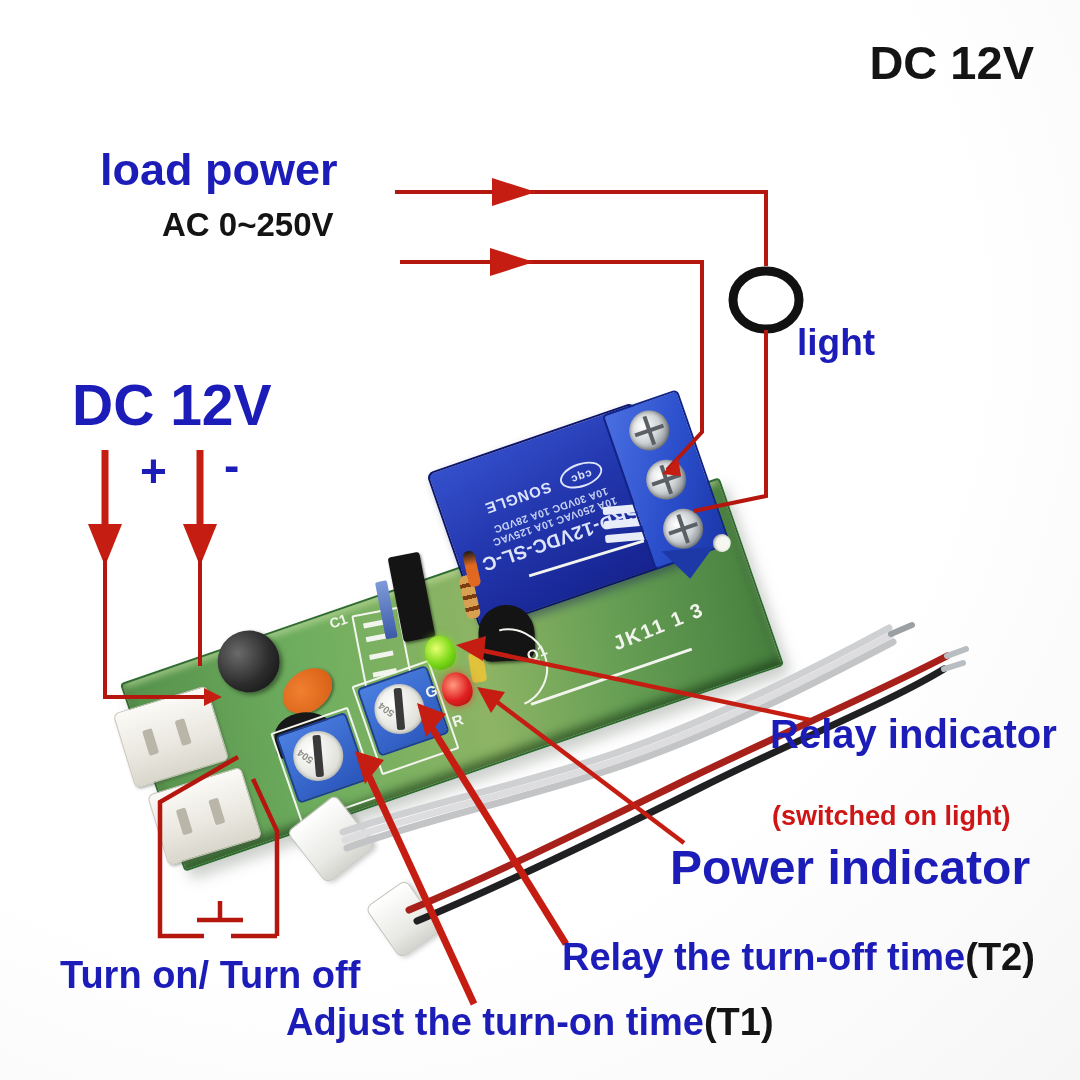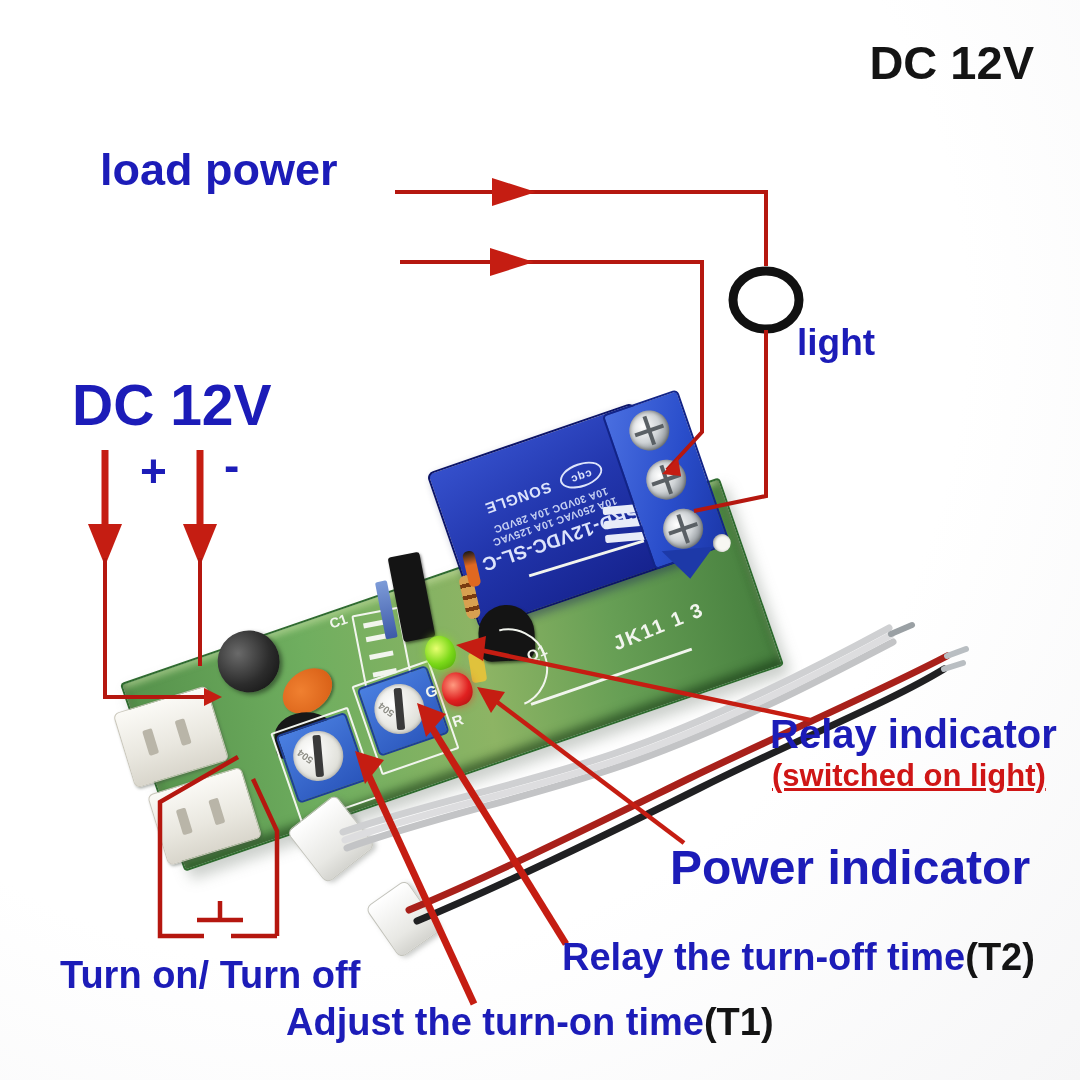--- a/index.html
+++ b/index.html
@@ -14,21 +14,21 @@
 
   
   #title-block{top:36px;right:46px;text-align:right;font-size:47px;line-height:54px;color:#141414;}
   #load-power-title{left:100px;top:144px;font-size:45px;}
   #load-power-specs{left:162px;top:208px;font-size:33px;line-height:34px;color:#141414;}
   #load-label{left:797px;top:322px;font-size:37px;}
   #supply-title{left:72px;top:372px;font-size:57px;}
   #plus-label{left:140px;top:444px;font-size:46px;}
   #minus-label{left:224px;top:438px;font-size:46px;}
   #relay-indicator-label{left:770px;top:712px;font-size:40px;}
-  #relay-indicator-note{left:772px;top:758px;font-size:31px;text-decoration:underline;}
+  #relay-indicator-note{left:772px;top:801px;font-size:27px;}
   #power-indicator-label{left:670px;top:840px;font-size:48px;}
   #adjust-off-label{left:562px;top:936px;font-size:38px;}
   #adjust-on-label{left:286px;top:1001px;font-size:38px;text-align:center;}
   #turn-on-off-label{left:44px;top:954px;font-size:38px;margin-left:16px;}
 
   
   #pcb{left:135px;top:575px;width:630px;height:195px;
        transform:rotate(-19deg);transform-origin:50% 50%;
        background:linear-gradient(100deg,#55914b,#6fae5f 28%,#8db464 55%,#679f55 75%,#467f3e);
        border:2px solid #2f6b2f;border-radius:4px;
@@ -231,20 +231,21 @@
     <polygon points="355,751 384,760 365,784" fill="#c51d12"></polygon>
   </g>
 </svg>
 
 <div id="title-block" class="lbl">
   <div>DC 12V</div>
 </div>
 
 <div id="load-power-title" class="lbl blue">load power</div>
 <div id="load-power-specs" class="lbl">
+  <div>AC 0~250V</div>
 </div>
 
 <div id="load-label" class="lbl blue">light</div>
 
 <div id="supply-title" class="lbl blue">DC 12V</div>
 <div id="plus-label" class="lbl blue">+</div>
 <div id="minus-label" class="lbl blue">-</div>
 
 <div id="relay-indicator-label" class="lbl blue">Relay indicator</div>
 <div id="relay-indicator-note" class="lbl redtxt">(switched on light)</div>

